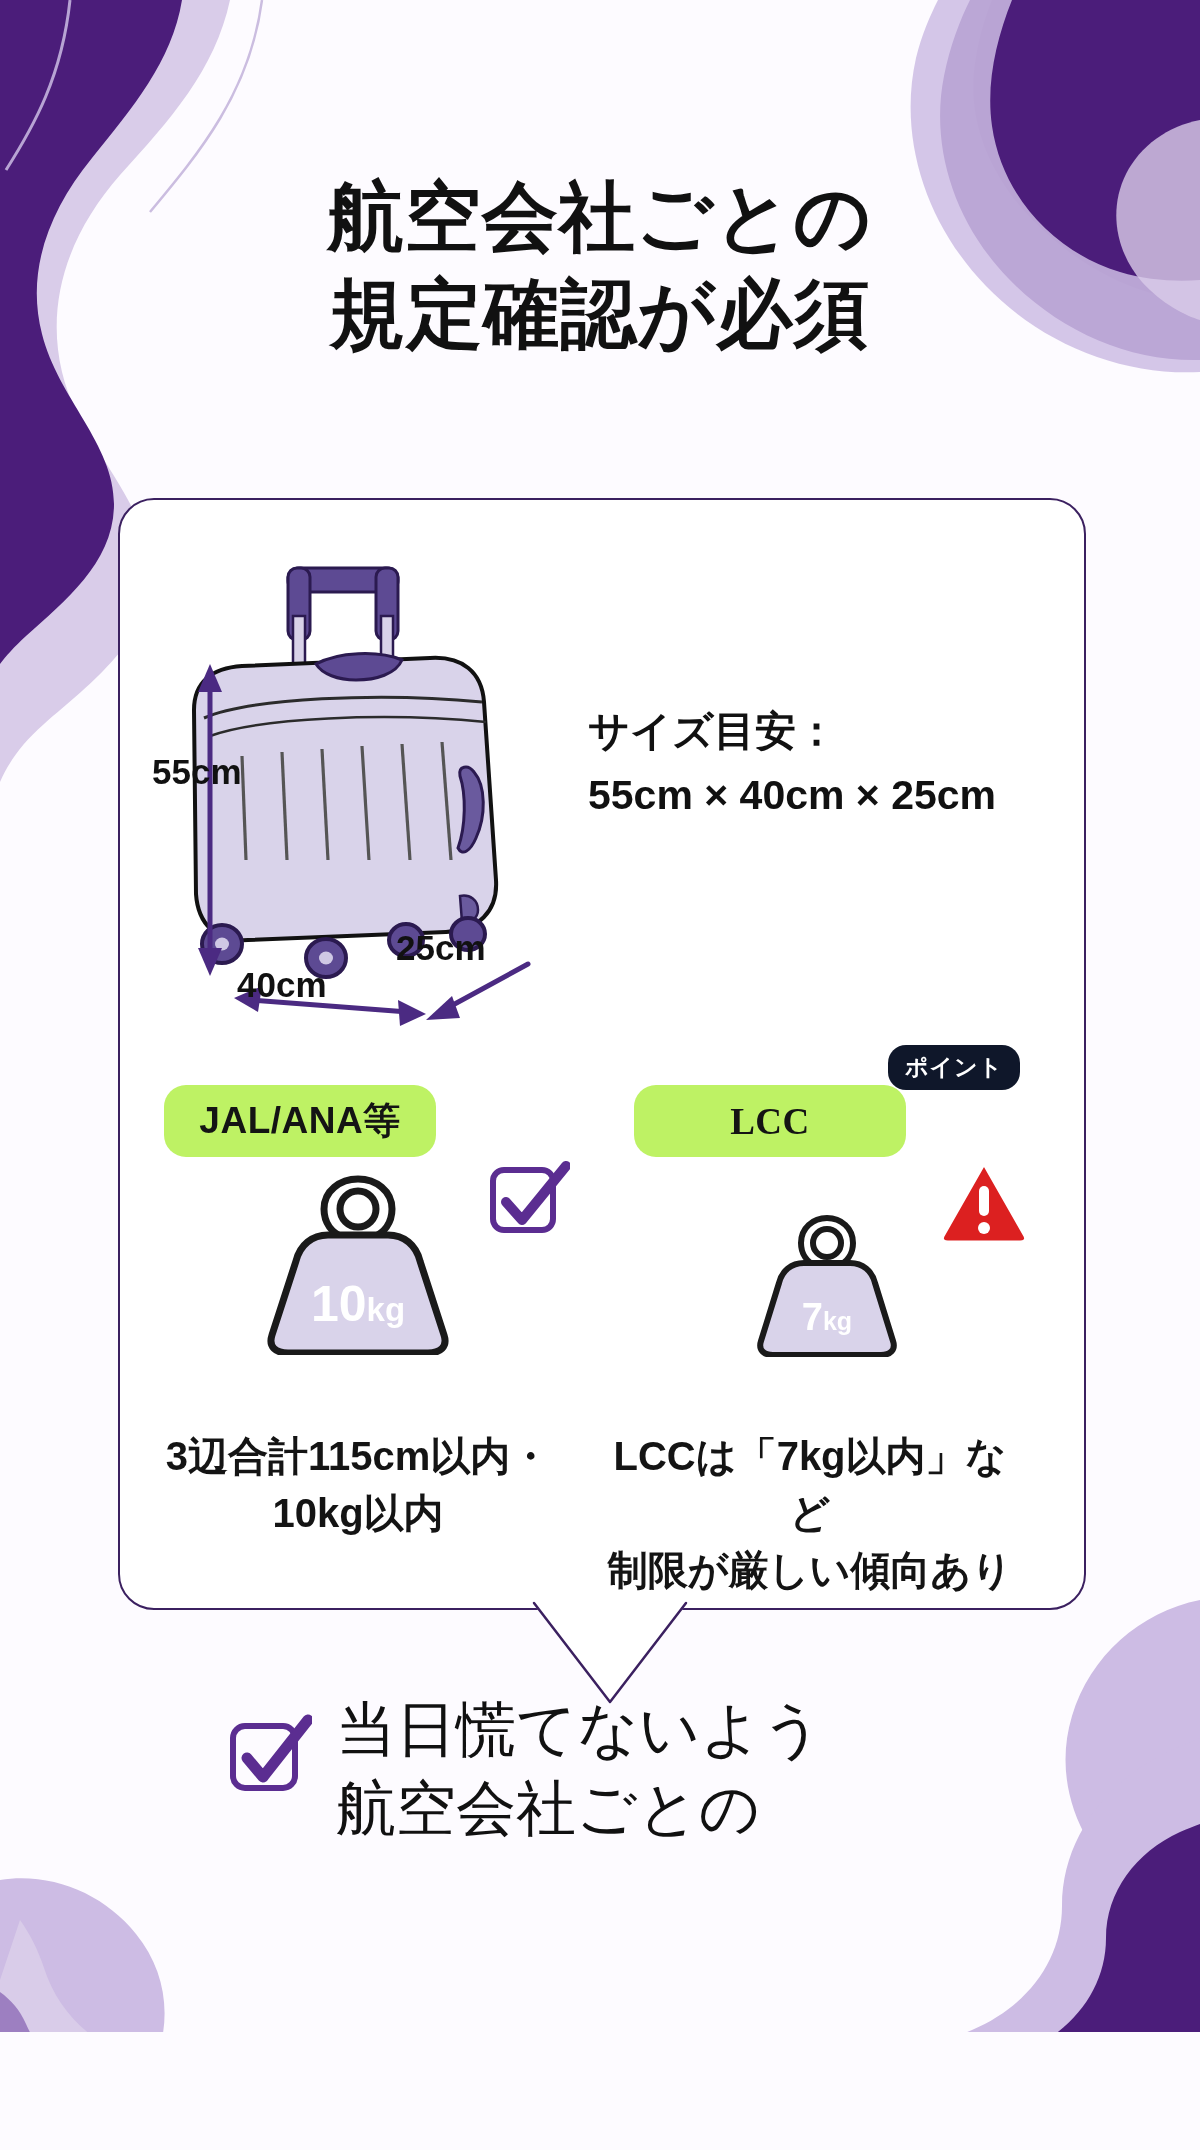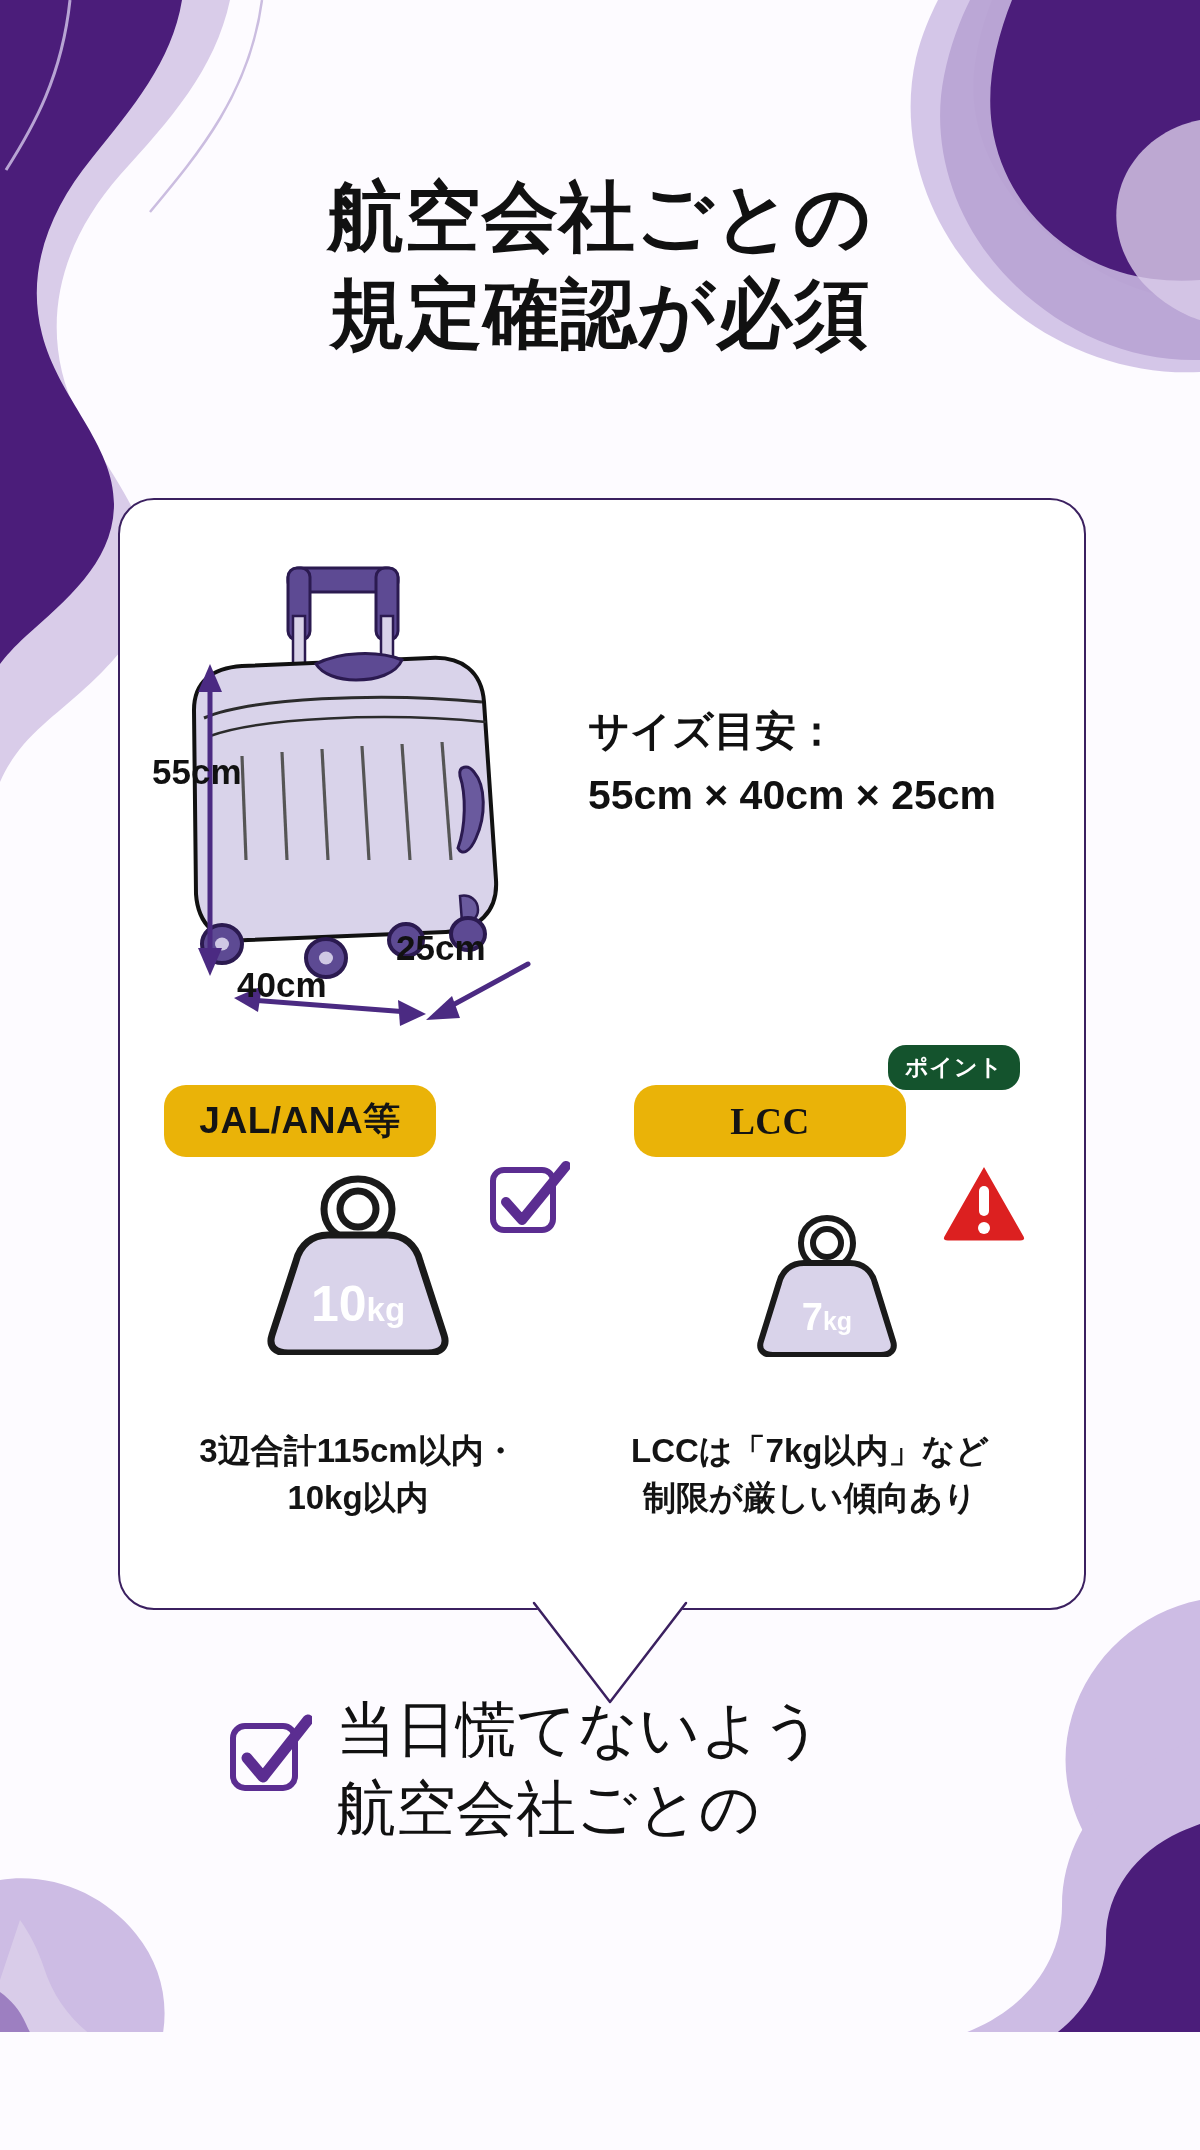--- a/index.html
+++ b/index.html
@@ -36,42 +36,42 @@
     position:absolute;left:588px;top:700px;width:420px;
     color:#111;font-weight:700;font-size:41px;line-height:1.55;
   }
   .dimlabel{position:absolute;color:#111;font-weight:700;font-size:35px;}
   #lbl55{left:152px;top:752px;}
   #lbl40{left:237px;top:965px;}
   #lbl25{left:396px;top:928px;}
 
   
   .pill{
-    position:absolute;height:72px;background:#eab308;border-radius:22px;
+    position:absolute;height:72px;background:#bef264;border-radius:22px;
     display:flex;align-items:center;justify-content:center;
     color:#141414;font-weight:700;font-size:37px;letter-spacing:.5px;text-align:right;
   }
   #pillJal{left:164px;top:1085px;width:272px;}
   #pillLcc{left:634px;top:1085px;width:272px;font-family:Liberation Serif, serif;}
   #badge{
     position:absolute;left:888px;top:1045px;
-    background:#14532d;color:#fff;border-radius:18px;
+    background:#0f172a;color:#fff;border-radius:18px;
     padding:7px 17px;font-weight:700;font-size:23px;letter-spacing:1px;
     white-space:nowrap;
   }
 
   
   #w10{position:absolute;left:258px;top:1175px;width:200px;height:180px;}
   #w7{position:absolute;left:752px;top:1215px;width:150px;height:142px;}
   #chk10{position:absolute;left:488px;top:1160px;width:82px;height:82px;}
   #warn7{position:absolute;left:940px;top:1160px;width:88px;height:82px;}
 
   .cap{
     position:absolute;text-align:center;color:#141414;
-    font-weight:700;font-size:33px;line-height:1.42;
+    font-weight:700;font-size:40px;line-height:1.42;
   }
   #cap1{left:148px;top:1428px;width:420px;}
   #cap2{left:600px;top:1428px;width:420px;}
 
   
   #tagWrap{position:absolute;left:0;top:1690px;width:1200px;height:260px;}
   #tagCheck{position:absolute;left:228px;top:24px;width:84px;height:84px;}
   #tagText{
     position:absolute;left:336px;top:0;width:620px;
     color:#111;font-weight:400;font-size:60px;line-height:1.32;

